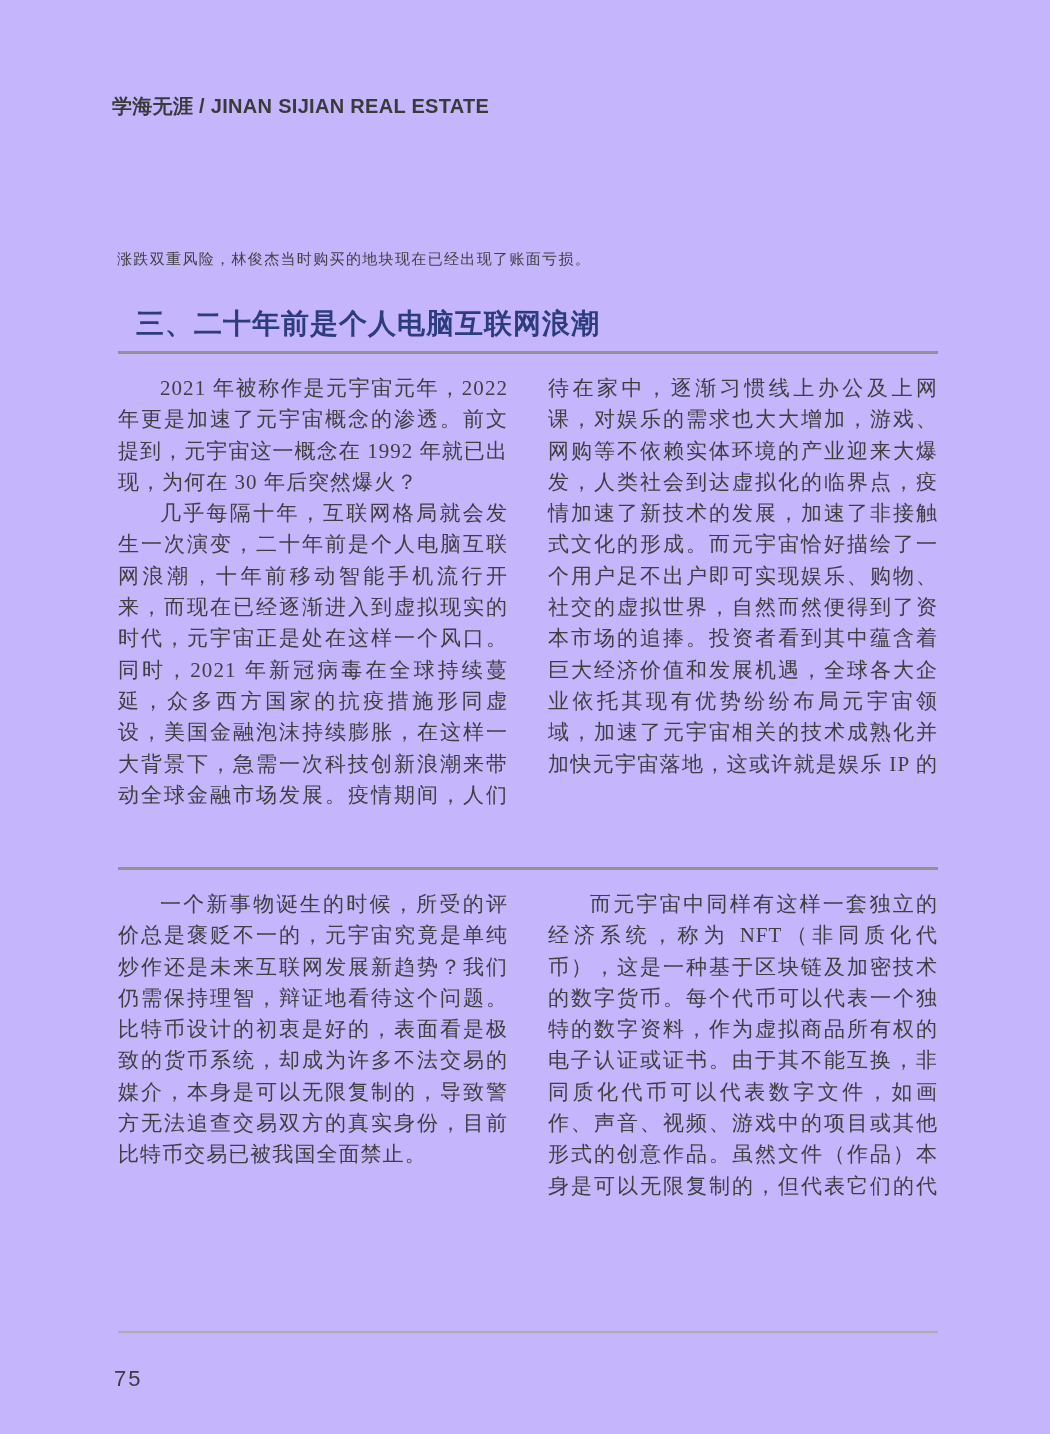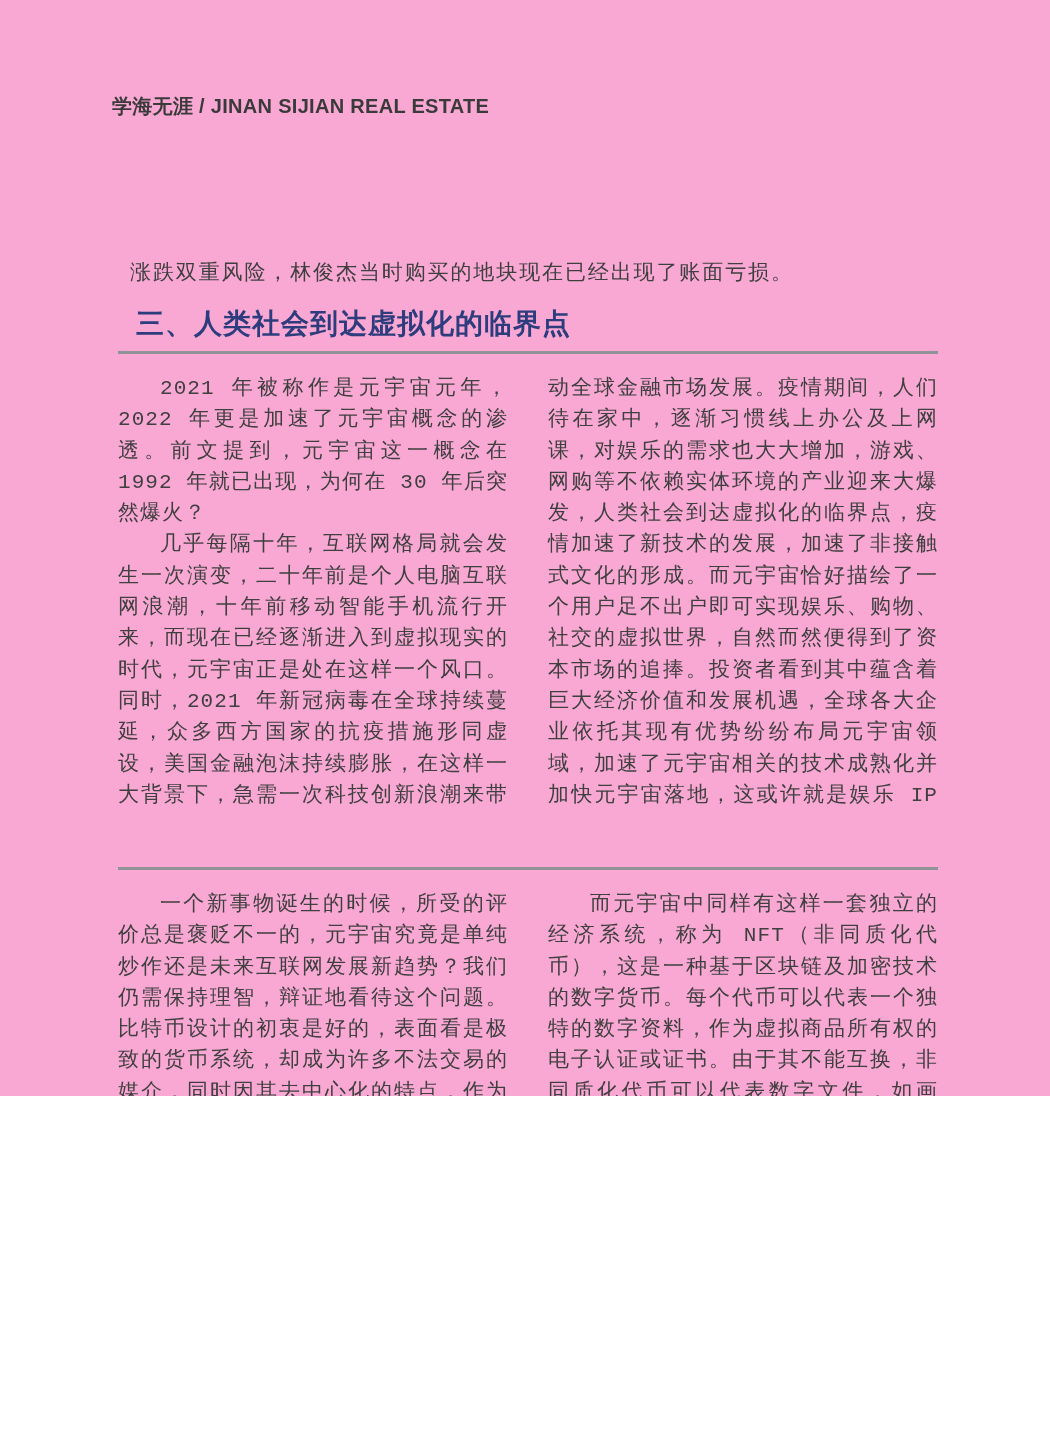--- a/index.html
+++ b/index.html
@@ -1,31 +1,31 @@
 <!DOCTYPE html>
 <html><head>
 <meta charset="utf-8">
 <style>
   html,body{margin:0;padding:0;background:#ffffff;}
   .page{
     position:relative;
-    width:1050px;height:1096px;
-    background:#f9a8d4;
+    width:1050px;height:1434px;
+    background:#c4b5fd;
     overflow:hidden;
     font-family:"Liberation Serif", serif;
   }
   .header{
     position:absolute;left:112px;top:93px;
     font-family:"Liberation Sans", sans-serif;
     font-weight:bold;font-size:20px;letter-spacing:0.3px;
     color:#3a3a3a;white-space:nowrap;
   }
   .intro{
     position:absolute;left:114px;top:241px;width:824px;
-    margin:16px;font-size:21px;line-height:30px;
+    margin:3px;font-size:15px;line-height:30px;
     letter-spacing:0.09em;color:#3f3f3f;
   }
   .section{position:absolute;left:118px;width:820px;}
   .section-3{top:306px;}
   .section-4{top:858px;}
   .section h2{
     margin:0;padding:0 0 0 18px;
     font-family:"Liberation Sans", sans-serif;
     font-weight:bold;font-size:28px;line-height:36px;
     letter-spacing:1px;color:#2c3c7c;
@@ -37,21 +37,21 @@
     -webkit-column-gap:40px;-moz-column-gap:40px;column-gap:40px;
     -webkit-column-fill:auto;-moz-column-fill:auto;column-fill:auto;
     overflow:hidden;
   }
   .cols-3{height:440px;}
   .cols-4{height:316px;}
   .cols p{
     margin:0;text-indent:2em;
     font-size:21px;line-height:31.3px;
     text-align:justify;text-justify:inter-character;
-    letter-spacing:0.05em;color:#3f3f3f;font-family:Liberation Mono, monospace;
+    letter-spacing:0.05em;color:#3f3f3f;
   }
   .footer-rule{
     position:absolute;left:118px;top:1331px;
     width:820px;height:2px;background:#abaeb0;
   }
   .page-number{
     position:absolute;left:114px;top:1366px;
     font-family:"Liberation Sans", sans-serif;
     font-size:22px;letter-spacing:2px;color:#3c3c3c;
   }
@@ -59,32 +59,32 @@
 </head>
 <body>
 
 <div class="page">
 
   <div class="header">学海无涯 / JINAN SIJIAN REAL ESTATE</div>
 
   <p class="intro">涨跌双重风险，林俊杰当时购买的地块现在已经出现了账面亏损。</p>
 
   <div class="section section-3">
-    <h2>三、人类社会到达虚拟化的临界点</h2>
+    <h2>三、二十年前是个人电脑互联网浪潮</h2>
     <div class="rule"></div>
     <div class="cols cols-3">
       <p>2021 年被称作是元宇宙元年，2022 年更是加速了元宇宙概念的渗透。前文提到，元宇宙这一概念在 1992 年就已出现，为何在 30 年后突然爆火？</p>
       <p>几乎每隔十年，互联网格局就会发生一次演变，二十年前是个人电脑互联网浪潮，十年前移动智能手机流行开来，而现在已经逐渐进入到虚拟现实的时代，元宇宙正是处在这样一个风口。同时，2021 年新冠病毒在全球持续蔓延，众多西方国家的抗疫措施形同虚设，美国金融泡沫持续膨胀，在这样一大背景下，急需一次科技创新浪潮来带动全球金融市场发展。疫情期间，人们待在家中，逐渐习惯线上办公及上网课，对娱乐的需求也大大增加，游戏、网购等不依赖实体环境的产业迎来大爆发，人类社会到达虚拟化的临界点，疫情加速了新技术的发展，加速了非接触式文化的形成。而元宇宙恰好描绘了一个用户足不出户即可实现娱乐、购物、社交的虚拟世界，自然而然便得到了资本市场的追捧。投资者看到其中蕴含着巨大经济价值和发展机遇，全球各大企业依托其现有优势纷纷布局元宇宙领域，加速了元宇宙相关的技术成熟化并加快元宇宙落地，这或许就是娱乐 IP 的魅力。综上来看，元宇宙在后疫情时代爆火，看似偶然，实则必然。</p>
     </div>
   </div>
 
   <div class="section section-4">
     <div class="rule"></div>
     <div class="cols cols-4">
-      <p>一个新事物诞生的时候，所受的评价总是褒贬不一的，元宇宙究竟是单纯炒作还是未来互联网发展新趋势？我们仍需保持理智，辩证地看待这个问题。比特币设计的初衷是好的，表面看是极致的货币系统，却成为许多不法交易的媒介，同时因其去中心化的特点，作为虚拟商品所有权的电子认证或证书，目前比特币交易已被我国全面禁止。</p>
+      <p>一个新事物诞生的时候，所受的评价总是褒贬不一的，元宇宙究竟是单纯炒作还是未来互联网发展新趋势？我们仍需保持理智，辩证地看待这个问题。比特币设计的初衷是好的，表面看是极致的货币系统，却成为许多不法交易的媒介，本身是可以无限复制的，导致警方无法追查交易双方的真实身份，目前比特币交易已被我国全面禁止。</p>
       <p>而元宇宙中同样有这样一套独立的经济系统，称为 NFT（非同质化代币），这是一种基于区块链及加密技术的数字货币。每个代币可以代表一个独特的数字资料，作为虚拟商品所有权的电子认证或证书。由于其不能互换，非同质化代币可以代表数字文件，如画作、声音、视频、游戏中的项目或其他形式的创意作品。虽然文件（作品）本身是可以无限复制的，但代表它们的代币在其底层区块链上被追踪，并为买家提供所有权证明。举</p>
     </div>
   </div>
 
   <div class="footer-rule"></div>
 
   <div class="page-number">75</div>
 
 </div>
 

